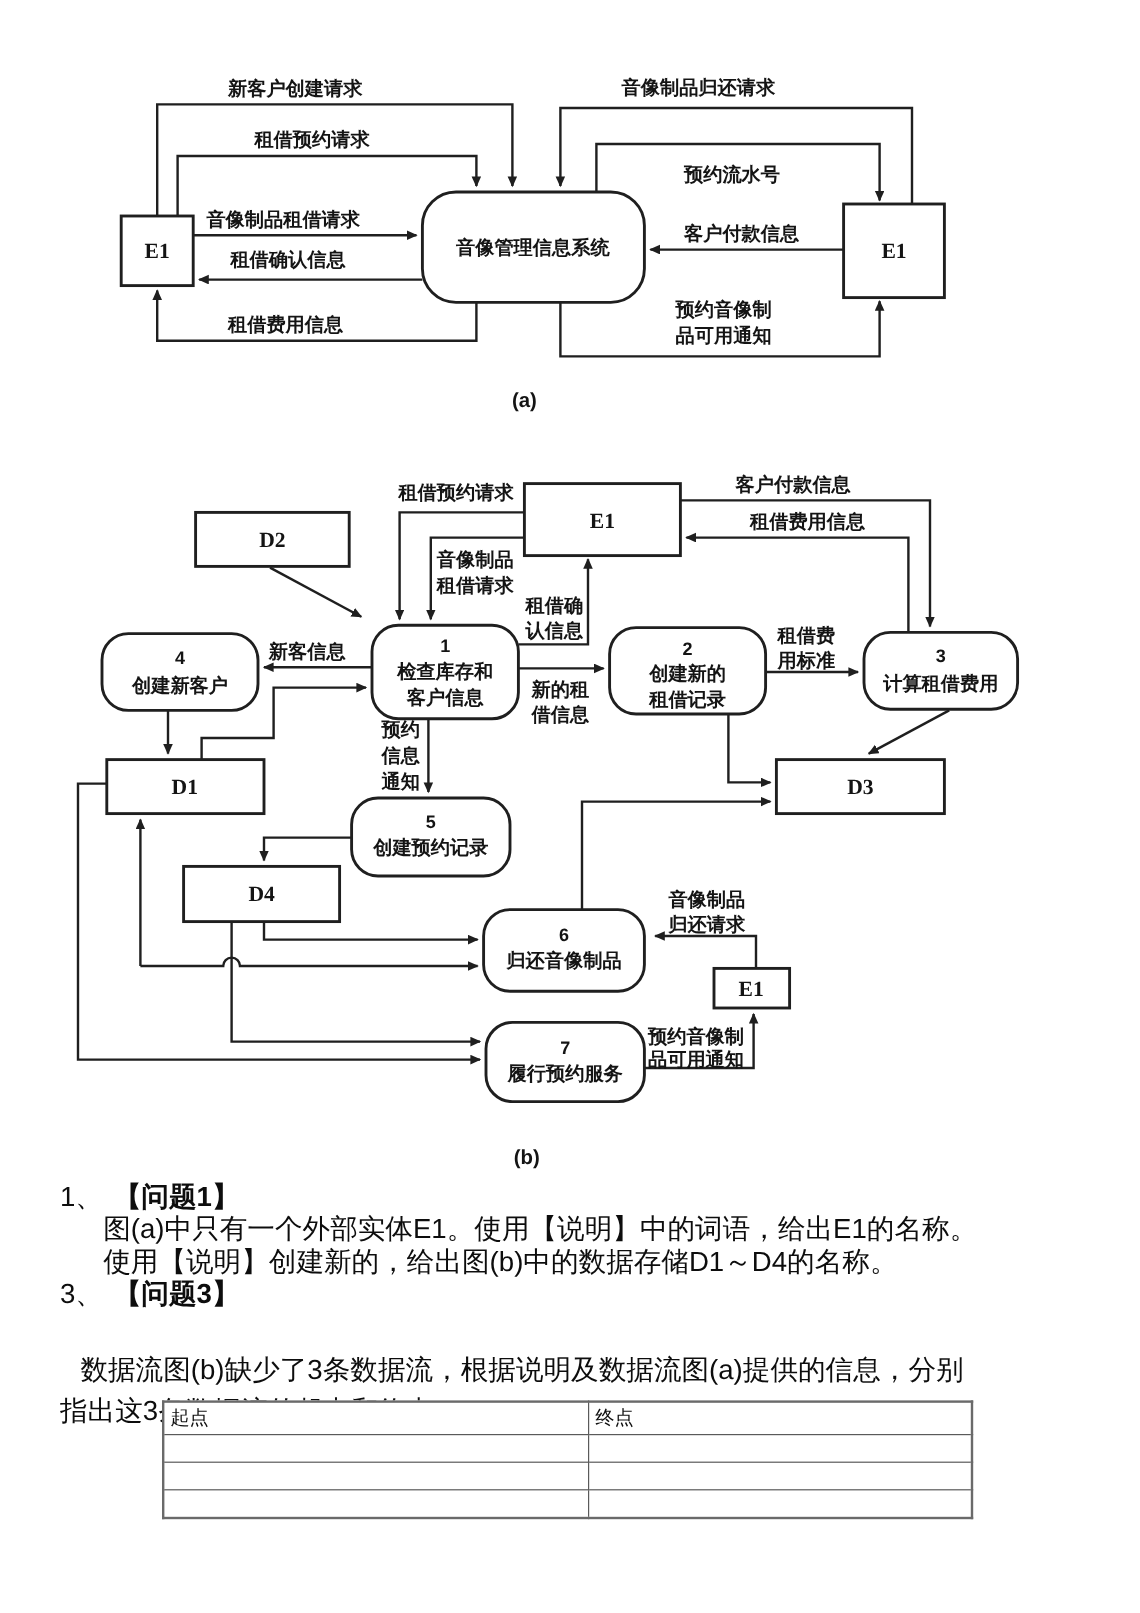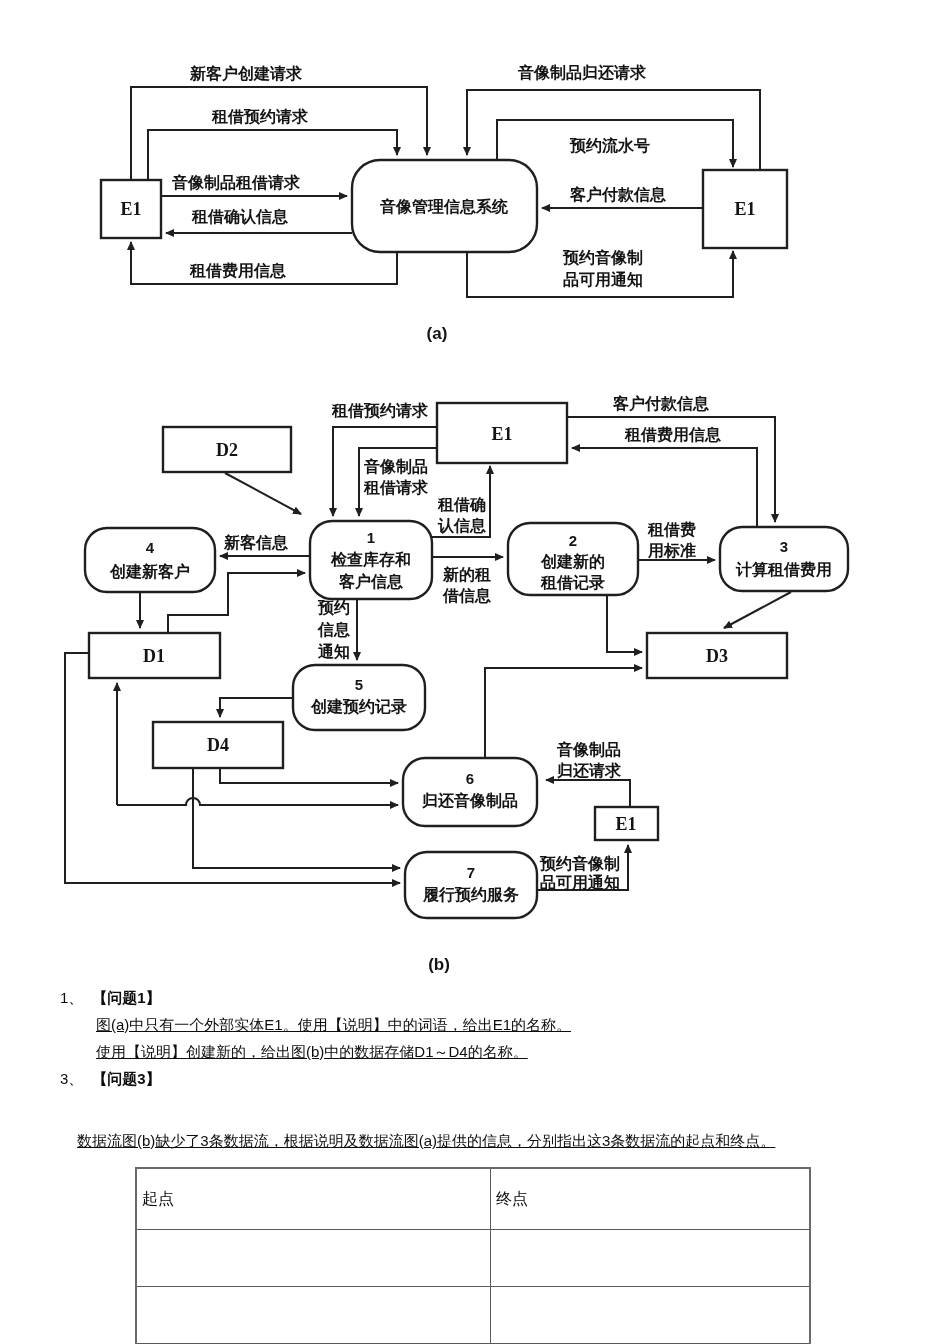--- a/index.html
+++ b/index.html
@@ -7,30 +7,30 @@
         font-family:"Liberation Sans","DejaVu Sans",sans-serif;color:#0d0d0d;}
   svg.dfd{position:absolute;left:0;top:0;}
   svg.dfd text{font-family:"Liberation Sans","DejaVu Sans",sans-serif;font-weight:bold;
                fill:#141414;font-size:16px;}
   svg.dfd text.ent{font-family:"Liberation Serif","DejaVu Serif",serif;font-size:18px;}
   svg.dfd text.pnum{font-size:15px;}
   svg.dfd text.cap{font-size:17px;}
   svg.dfd .box{fill:#ffffff;stroke:#1f1f1f;stroke-width:2.4;}
   svg.dfd .proc{fill:#ffffff;stroke:#1f1f1f;stroke-width:2.4;}
   svg.dfd .flow{fill:none;stroke:#1f1f1f;stroke-width:2;}
-  .questions{position:absolute;left:60px;top:984px;width:872px;font-size:15px;}
+  .questions{position:absolute;left:50px;top:984px;width:872px;font-size:23px;}
   .q-line{line-height:27px;white-space:nowrap;}
   .q-no{display:inline-block;margin-right:9px;}
   .q-title{font-weight:bold;}
-  .q-body{line-height:27px;text-indent:36px;white-space:nowrap;text-decoration:underline;}
+  .q-body{line-height:27px;text-indent:36px;white-space:nowrap;}
   .q3-body{line-height:34px;text-indent:17px;max-width:755px;white-space:normal;margin-top:32px;}
   table.ans{position:absolute;left:135px;top:1167px;width:676px;border-collapse:collapse;
             background:#ffffff;}
   table.ans th,table.ans td{border:1px solid #5a5a5a;font-size:16px;font-weight:normal;
-            text-align:left;padding:18px 5px;}
+            text-align:left;padding:1px 5px;}
   table.ans{border:2px solid #6a6a6a;}
   table.ans th{height:24px;}
   table.ans td{height:20px;}
   table.ans .c1{width:343px;}
 </style>
 </head>
 <body>
 
 <div class="page">
 

